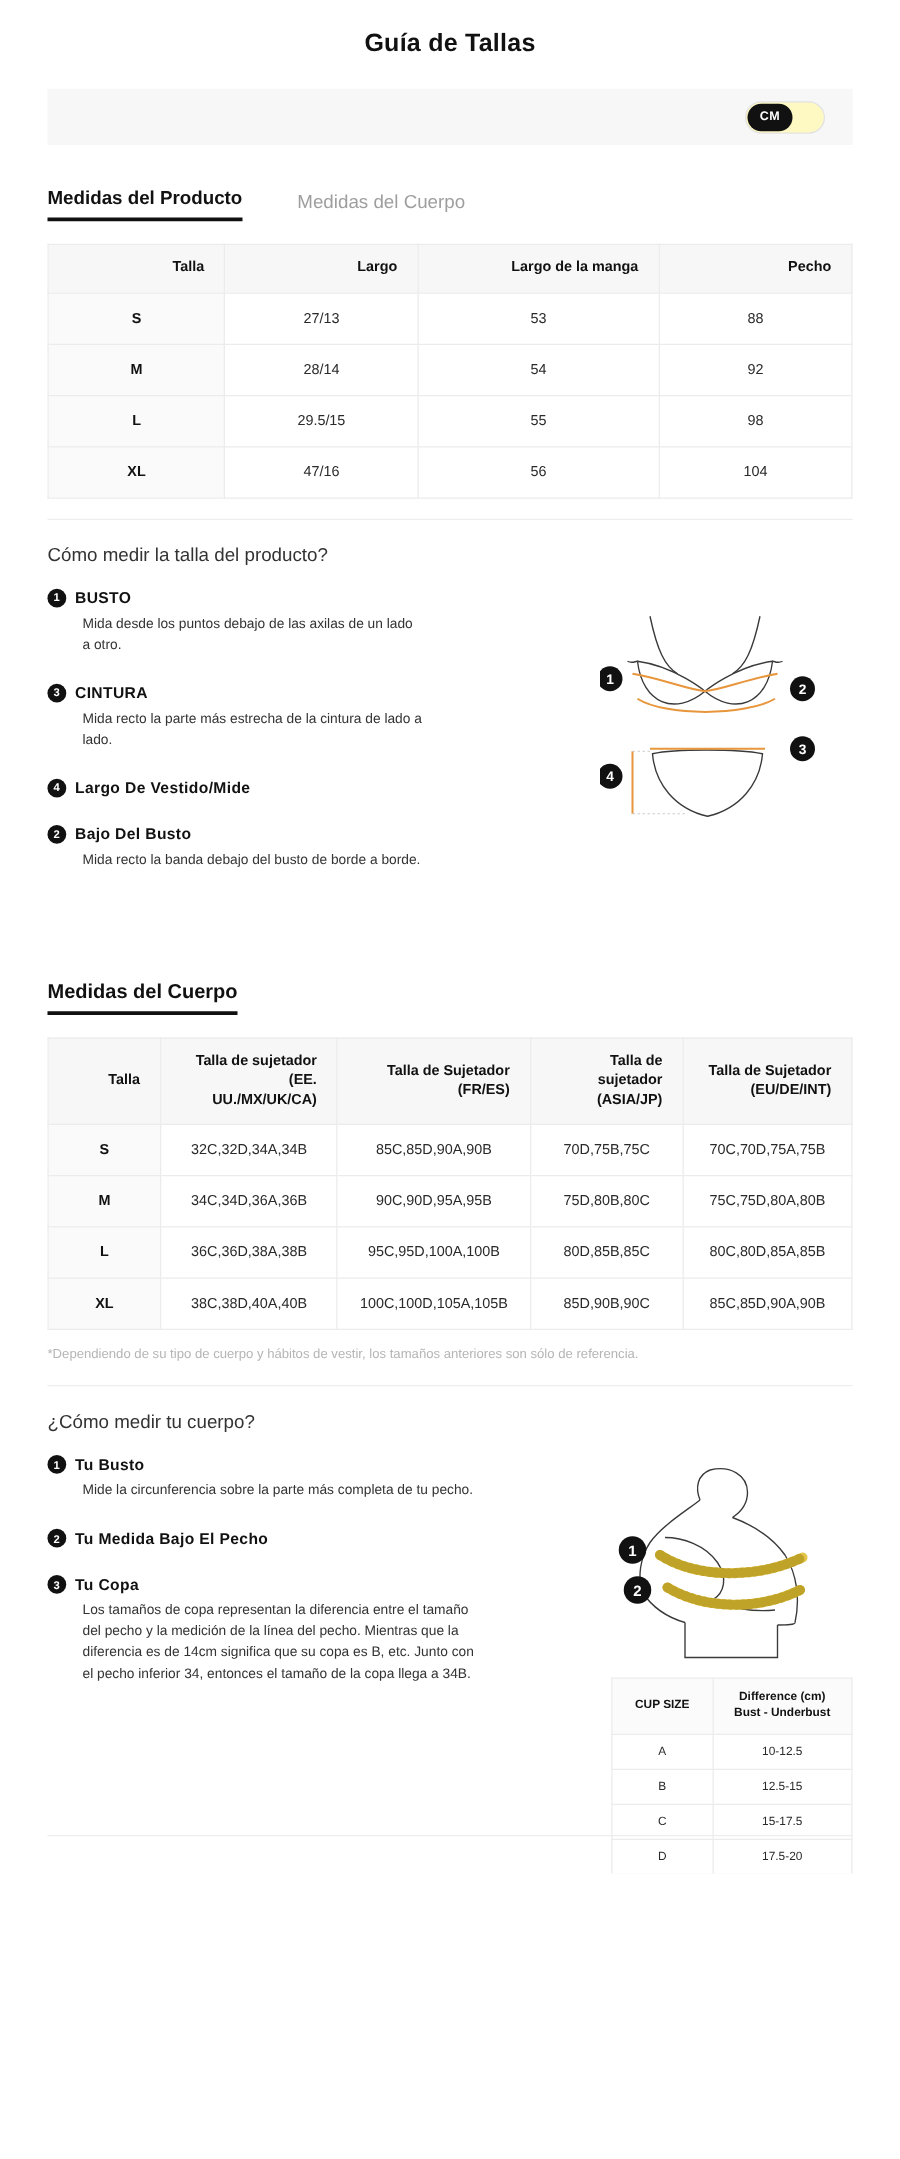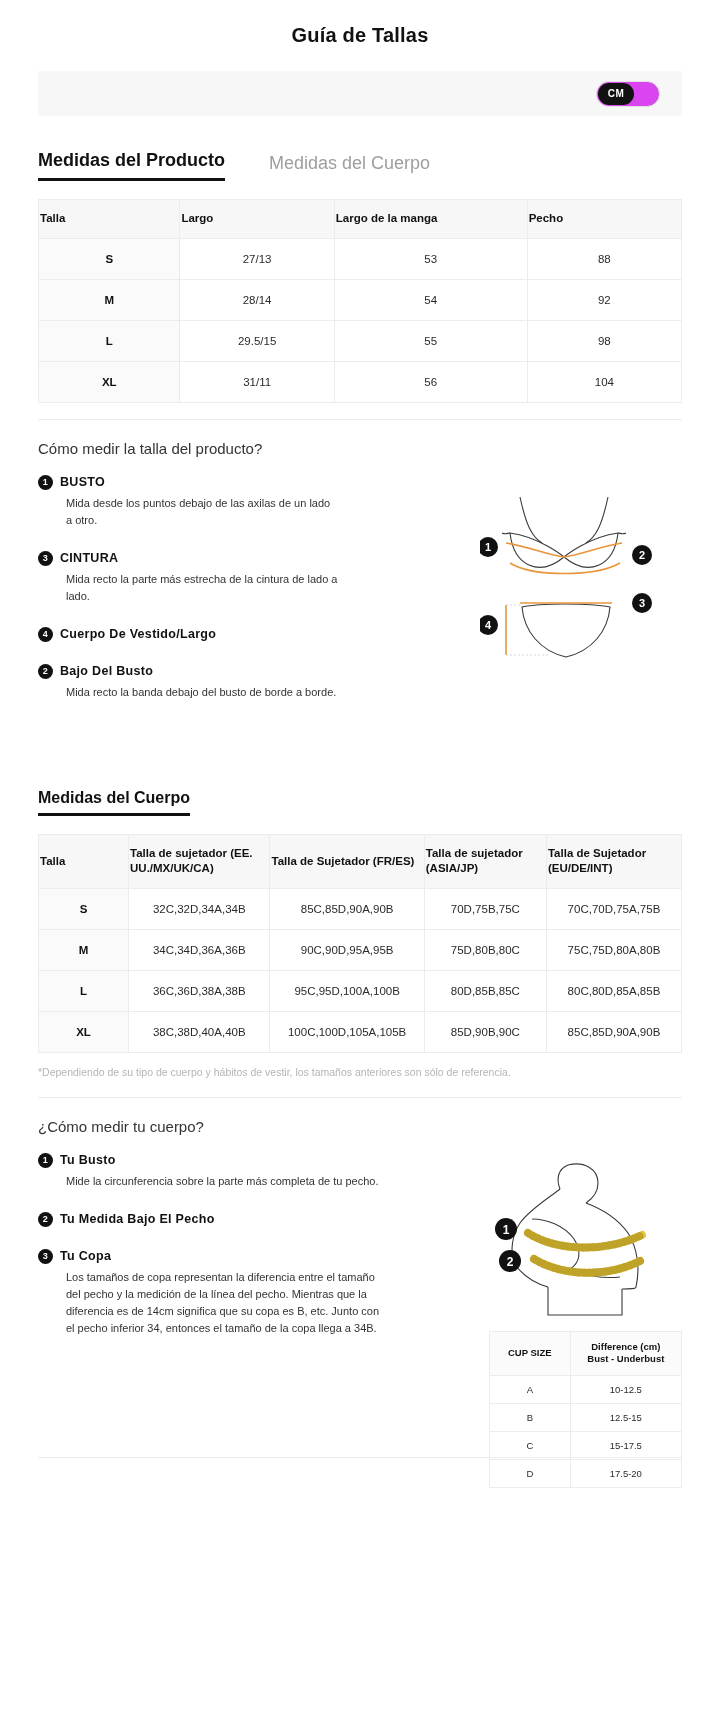--- a/index.html
+++ b/index.html
@@ -32,21 +32,21 @@
     background:#f7f7f7;
     height:45px;
     display:flex;
     align-items:center;
     justify-content:flex-end;
     padding-right:22px;
   }
   .toggle {
     width:64px; height:26px;
     border-radius:13px;
-    background:#d946ef;
+    background:#fef9c3;
     border:1px solid #e2e2e2;
     position:relative;
     display:flex;
     align-items:center;
     cursor:pointer;
   }
   .toggle .knob {
     position:absolute;
     left:1px; top:1px;
     width:36px; height:22px;
@@ -62,21 +62,21 @@
   }
 
   
   .tabs {
     margin:34px 38px 0 38px;
     display:flex;
     gap:44px;
     align-items:flex-end;
   }
   .tab {
-    font-size:18px;
+    font-size:15px;
     padding-bottom:7px;
     cursor:pointer;
     color:#9e9e9e;
     font-weight:normal;
   }
   .tab.active {
     color:#111;
     font-weight:bold;
     border-bottom:3px solid #111;
   }
@@ -85,23 +85,23 @@
   .tbl-wrap { margin:18px 38px 0 38px; }
   table.size {
     width:100%;
     border-collapse:collapse;
     font-size:11.5px;
   }
   table.size th {
     background:#f7f7f7;
     font-weight:bold;
     color:#111;
-    padding:11px 1px;
+    padding:11px 16px;
     border:1px solid #ececec;
-    text-align:left;
+    text-align:right;
     line-height:1.35;
   }
   table.size td {
     padding:14px 4px;
     border:1px solid #ececec;
     text-align:center;
     color:#2a2a2a;
   }
   table.size td.sz {
     font-weight:bold;
@@ -267,21 +267,21 @@
           <td>92</td>
         </tr>
         <tr>
           <td class="sz">L</td>
           <td>29.5/15</td>
           <td>55</td>
           <td>98</td>
         </tr>
         <tr>
           <td class="sz">XL</td>
-          <td>31/11</td>
+          <td>47/16</td>
           <td>56</td>
           <td>104</td>
         </tr>
       </tbody>
     </table>
   </div>
 
   <div class="divider"></div>
 
   <div class="how-head">Cómo medir la talla del producto?</div>
@@ -301,21 +301,21 @@
         <div class="m-title">
           <span class="bullet">3</span>
           <span>CINTURA</span>
         </div>
         <div class="m-desc">Mida recto la parte más estrecha de la cintura de lado a lado.</div>
       </div>
 
       <div class="m-item">
         <div class="m-title">
           <span class="bullet">4</span>
-          <span>Cuerpo De Vestido/Largo</span>
+          <span>Largo De Vestido/Mide</span>
         </div>
       </div>
 
       <div class="m-item">
         <div class="m-title">
           <span class="bullet">2</span>
           <span>Bajo Del Busto</span>
         </div>
         <div class="m-desc">Mida recto la banda debajo del busto de borde a borde.</div>
       </div>

